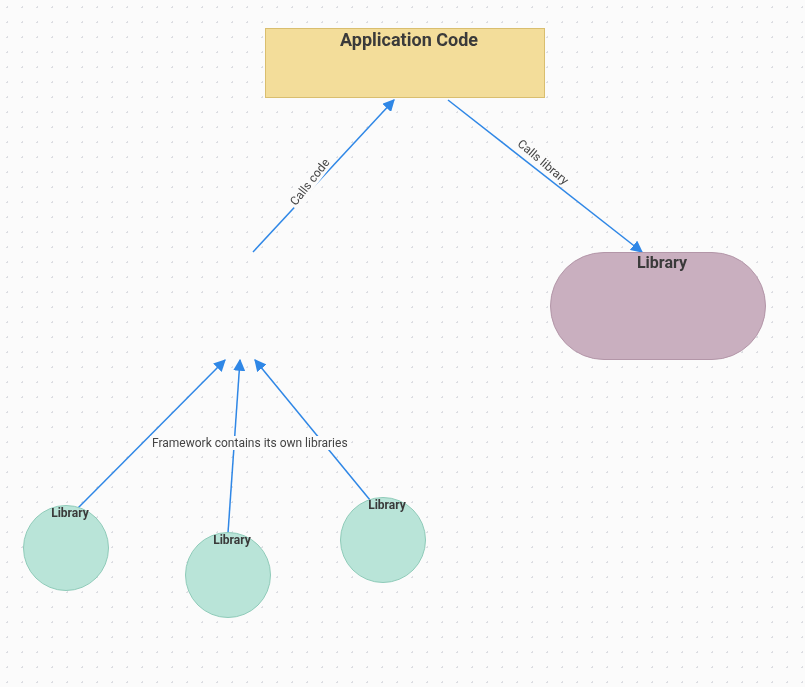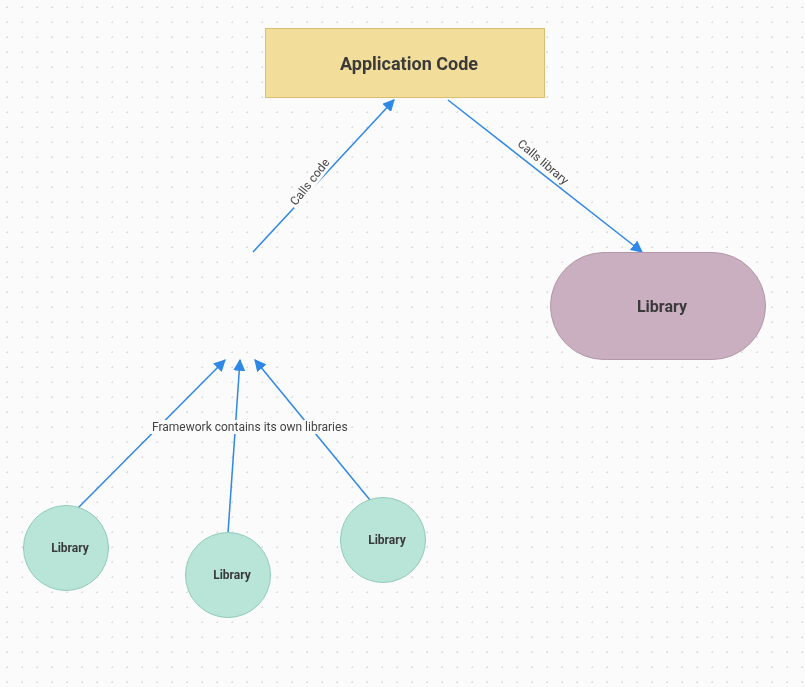--- a/index.html
+++ b/index.html
@@ -17,21 +17,21 @@
   .canvas {
     position: relative;
     width: 805px;
     height: 687px;
   }
 
   
   .node {
     position: absolute;
     display: flex;
-    align-items: center;
+    align-items: flex-start;
     justify-content: center;
     font-weight: 700;
     color: #3a3a3a;
     box-sizing: border-box;
     padding-left: 8px;
   }
   .application {
     left: 265px;
     top: 28px;
     width: 280px;
@@ -77,21 +77,21 @@
   .edge-label {
     position: absolute;
     font-size: 12px;
     color: #444;
     background: #fbfbfb;
     padding: 0 2px;
     white-space: nowrap;
   }
   .calls-code   { left: 280px; top: 175px; transform: rotate(-52deg); }
   .calls-lib    { left: 510px; top: 155px; transform: rotate(40deg); }
-  .contains-own { left: 150px; top: 420px; }
+  .contains-own { left: 150px; top: 436px; }
 
   svg.edges { position: absolute; left: 0; top: 0; width: 805px; height: 687px; pointer-events: none; }
 </style>
 </head>
 <body>
 
 <div class="canvas">
 
   <svg class="edges">
     <defs>

